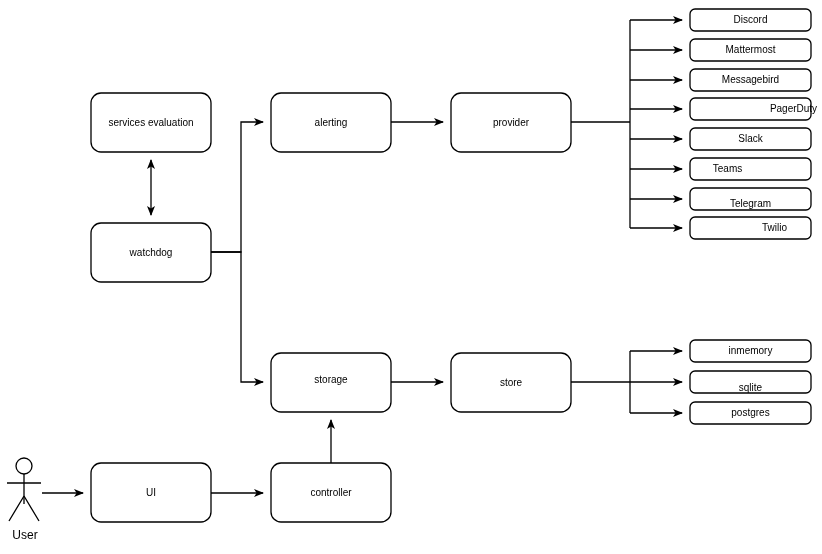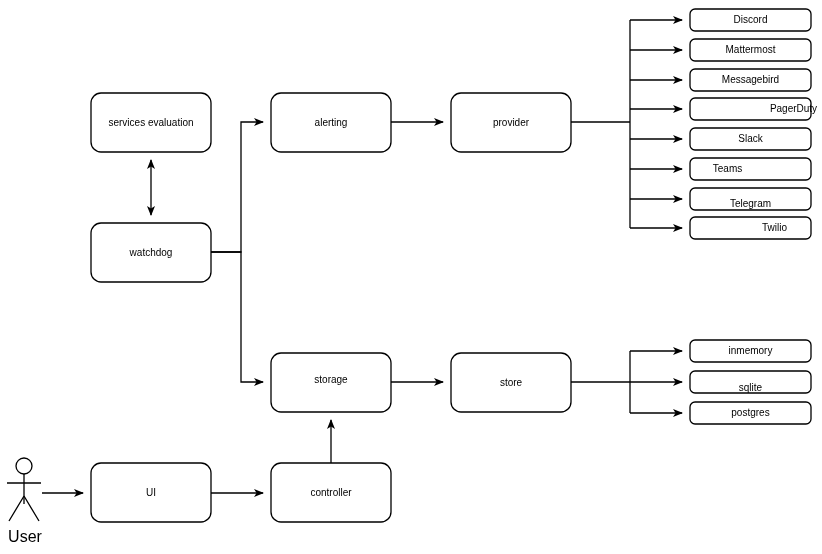--- a/index.html
+++ b/index.html
@@ -31,21 +31,21 @@
     font-size: 10px;
     color: #000000;
     text-align: center;
     line-height: 1.2;
     white-space: nowrap;
     pointer-events: none;
   }
   .actor-label {
     position: absolute;
     font-family: "Liberation Sans", sans-serif;
-    font-size: 16px;
+    font-size: 12px;
     color: #000000;
     text-align: center;
     white-space: nowrap;
   }
 </style>
 </head>
 <body>
 
 <div id="diagram-root">
 

